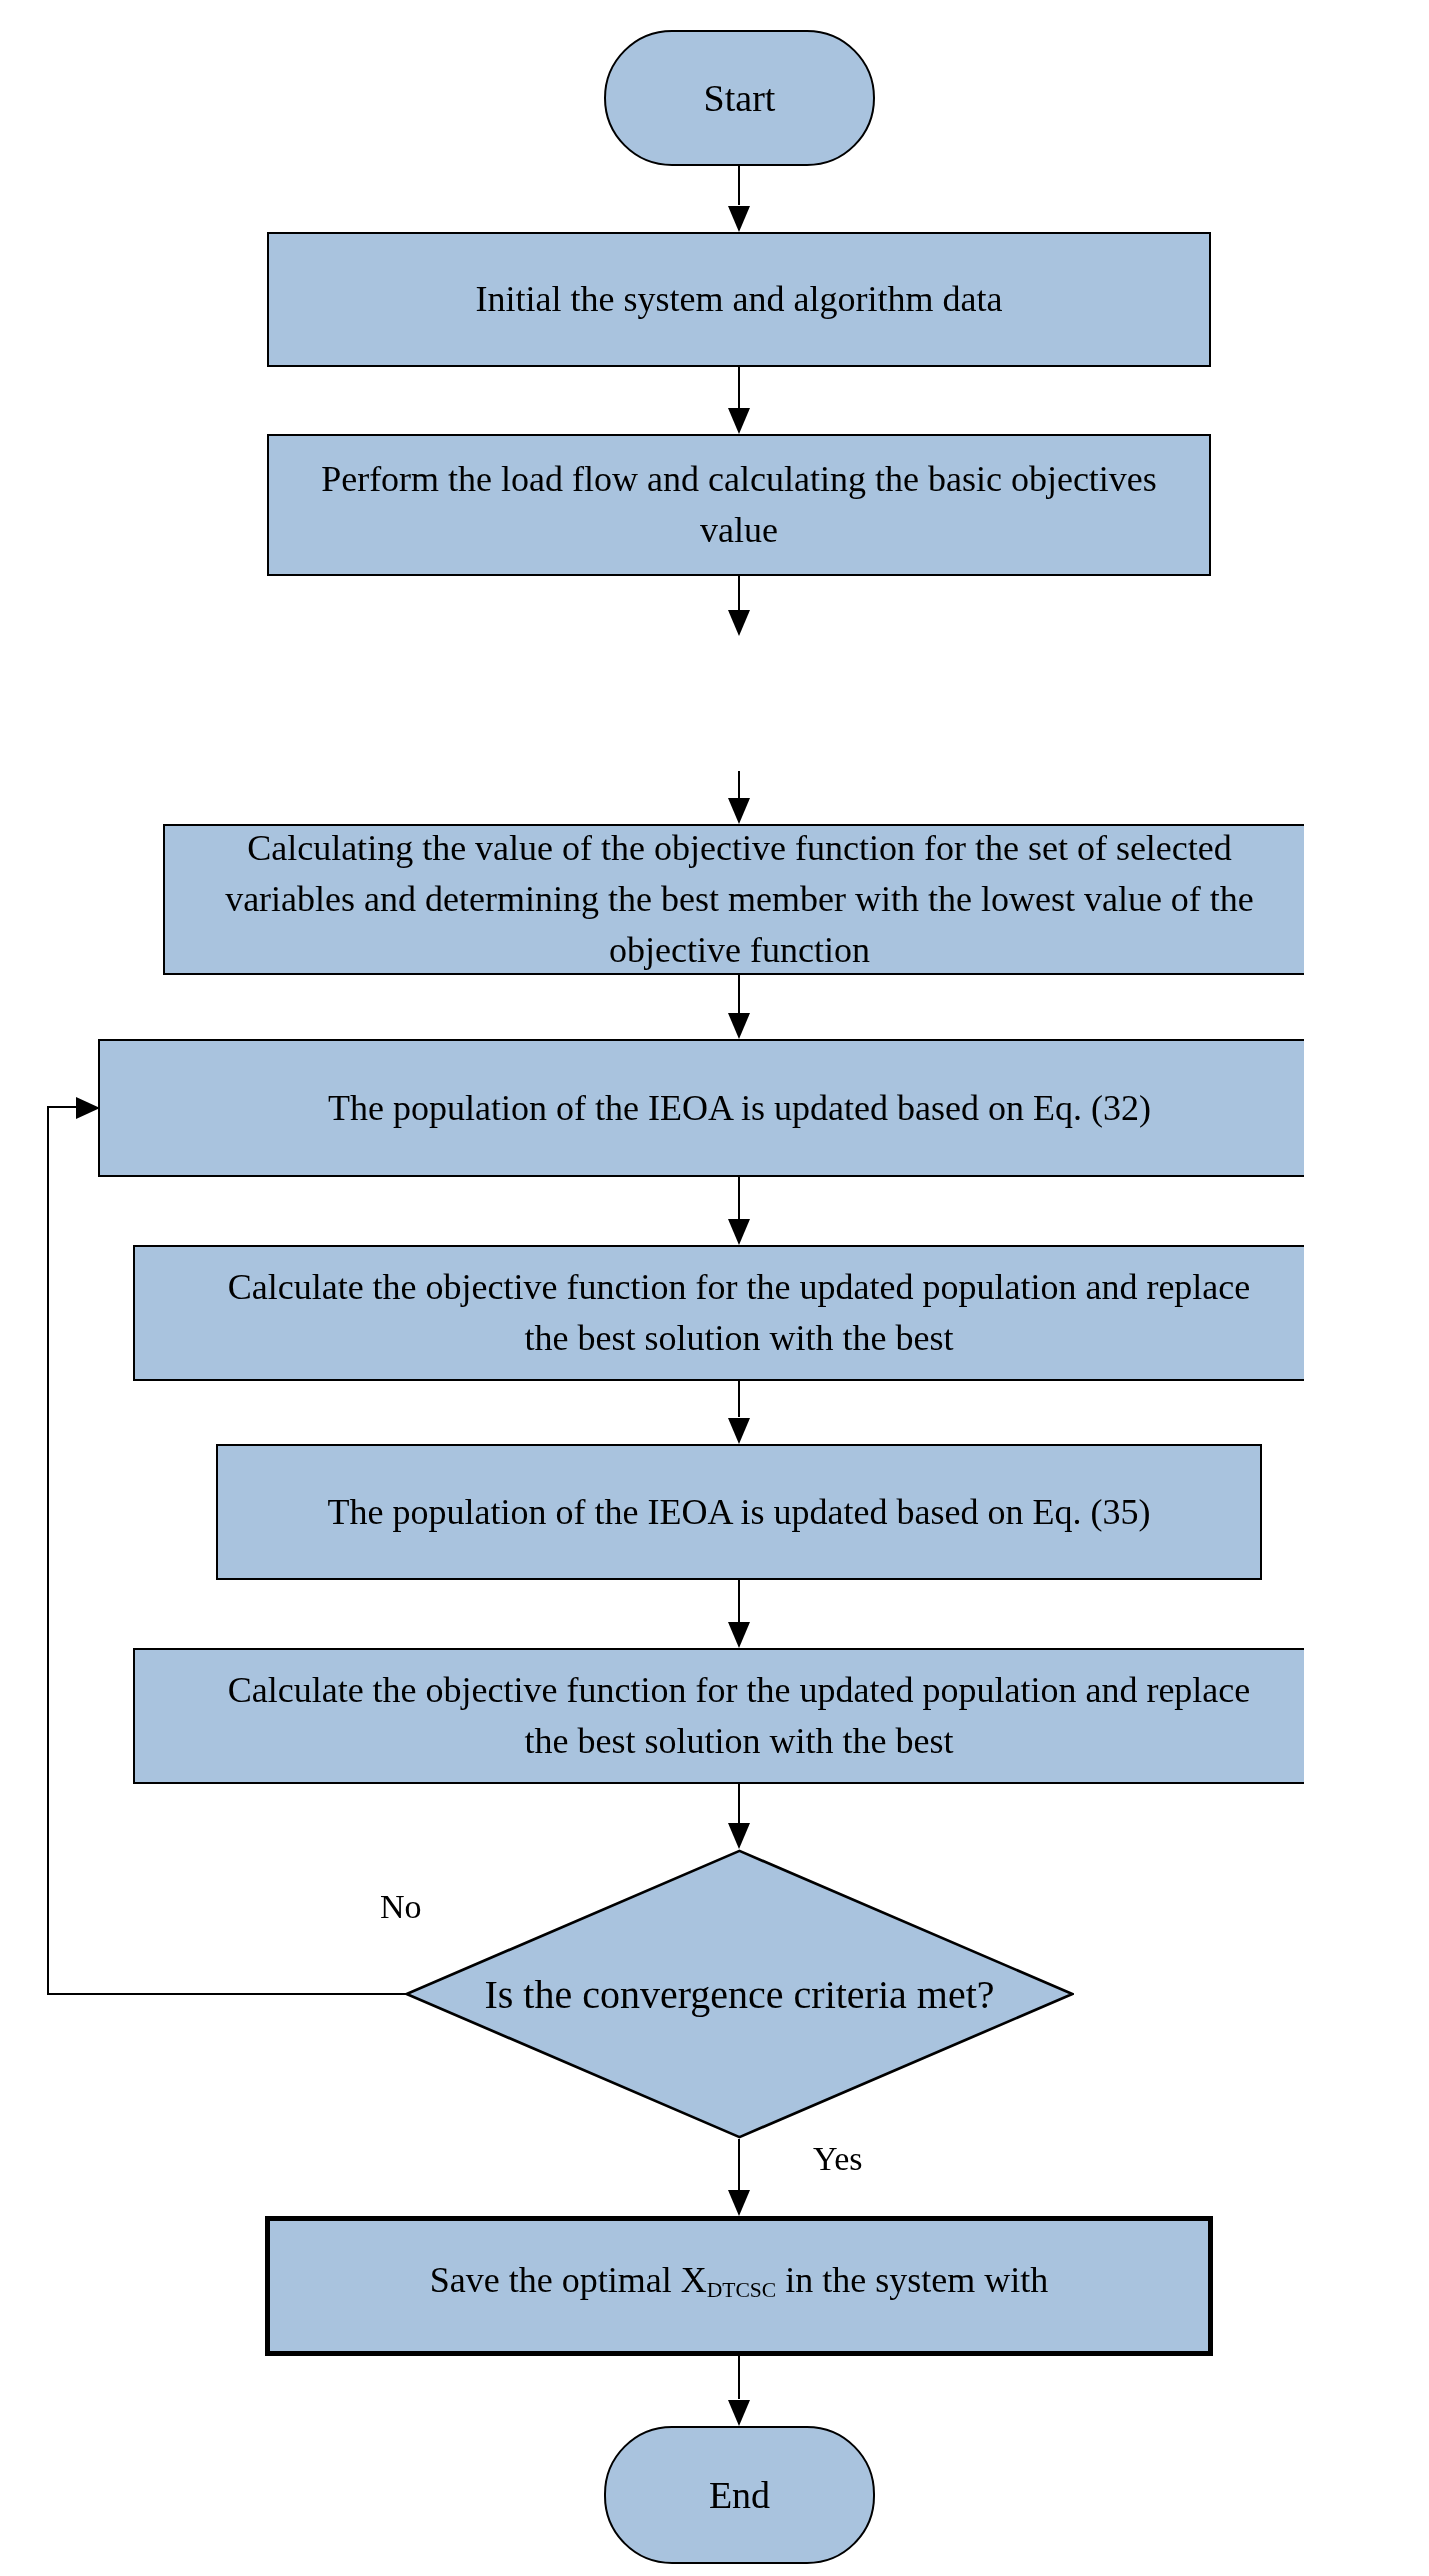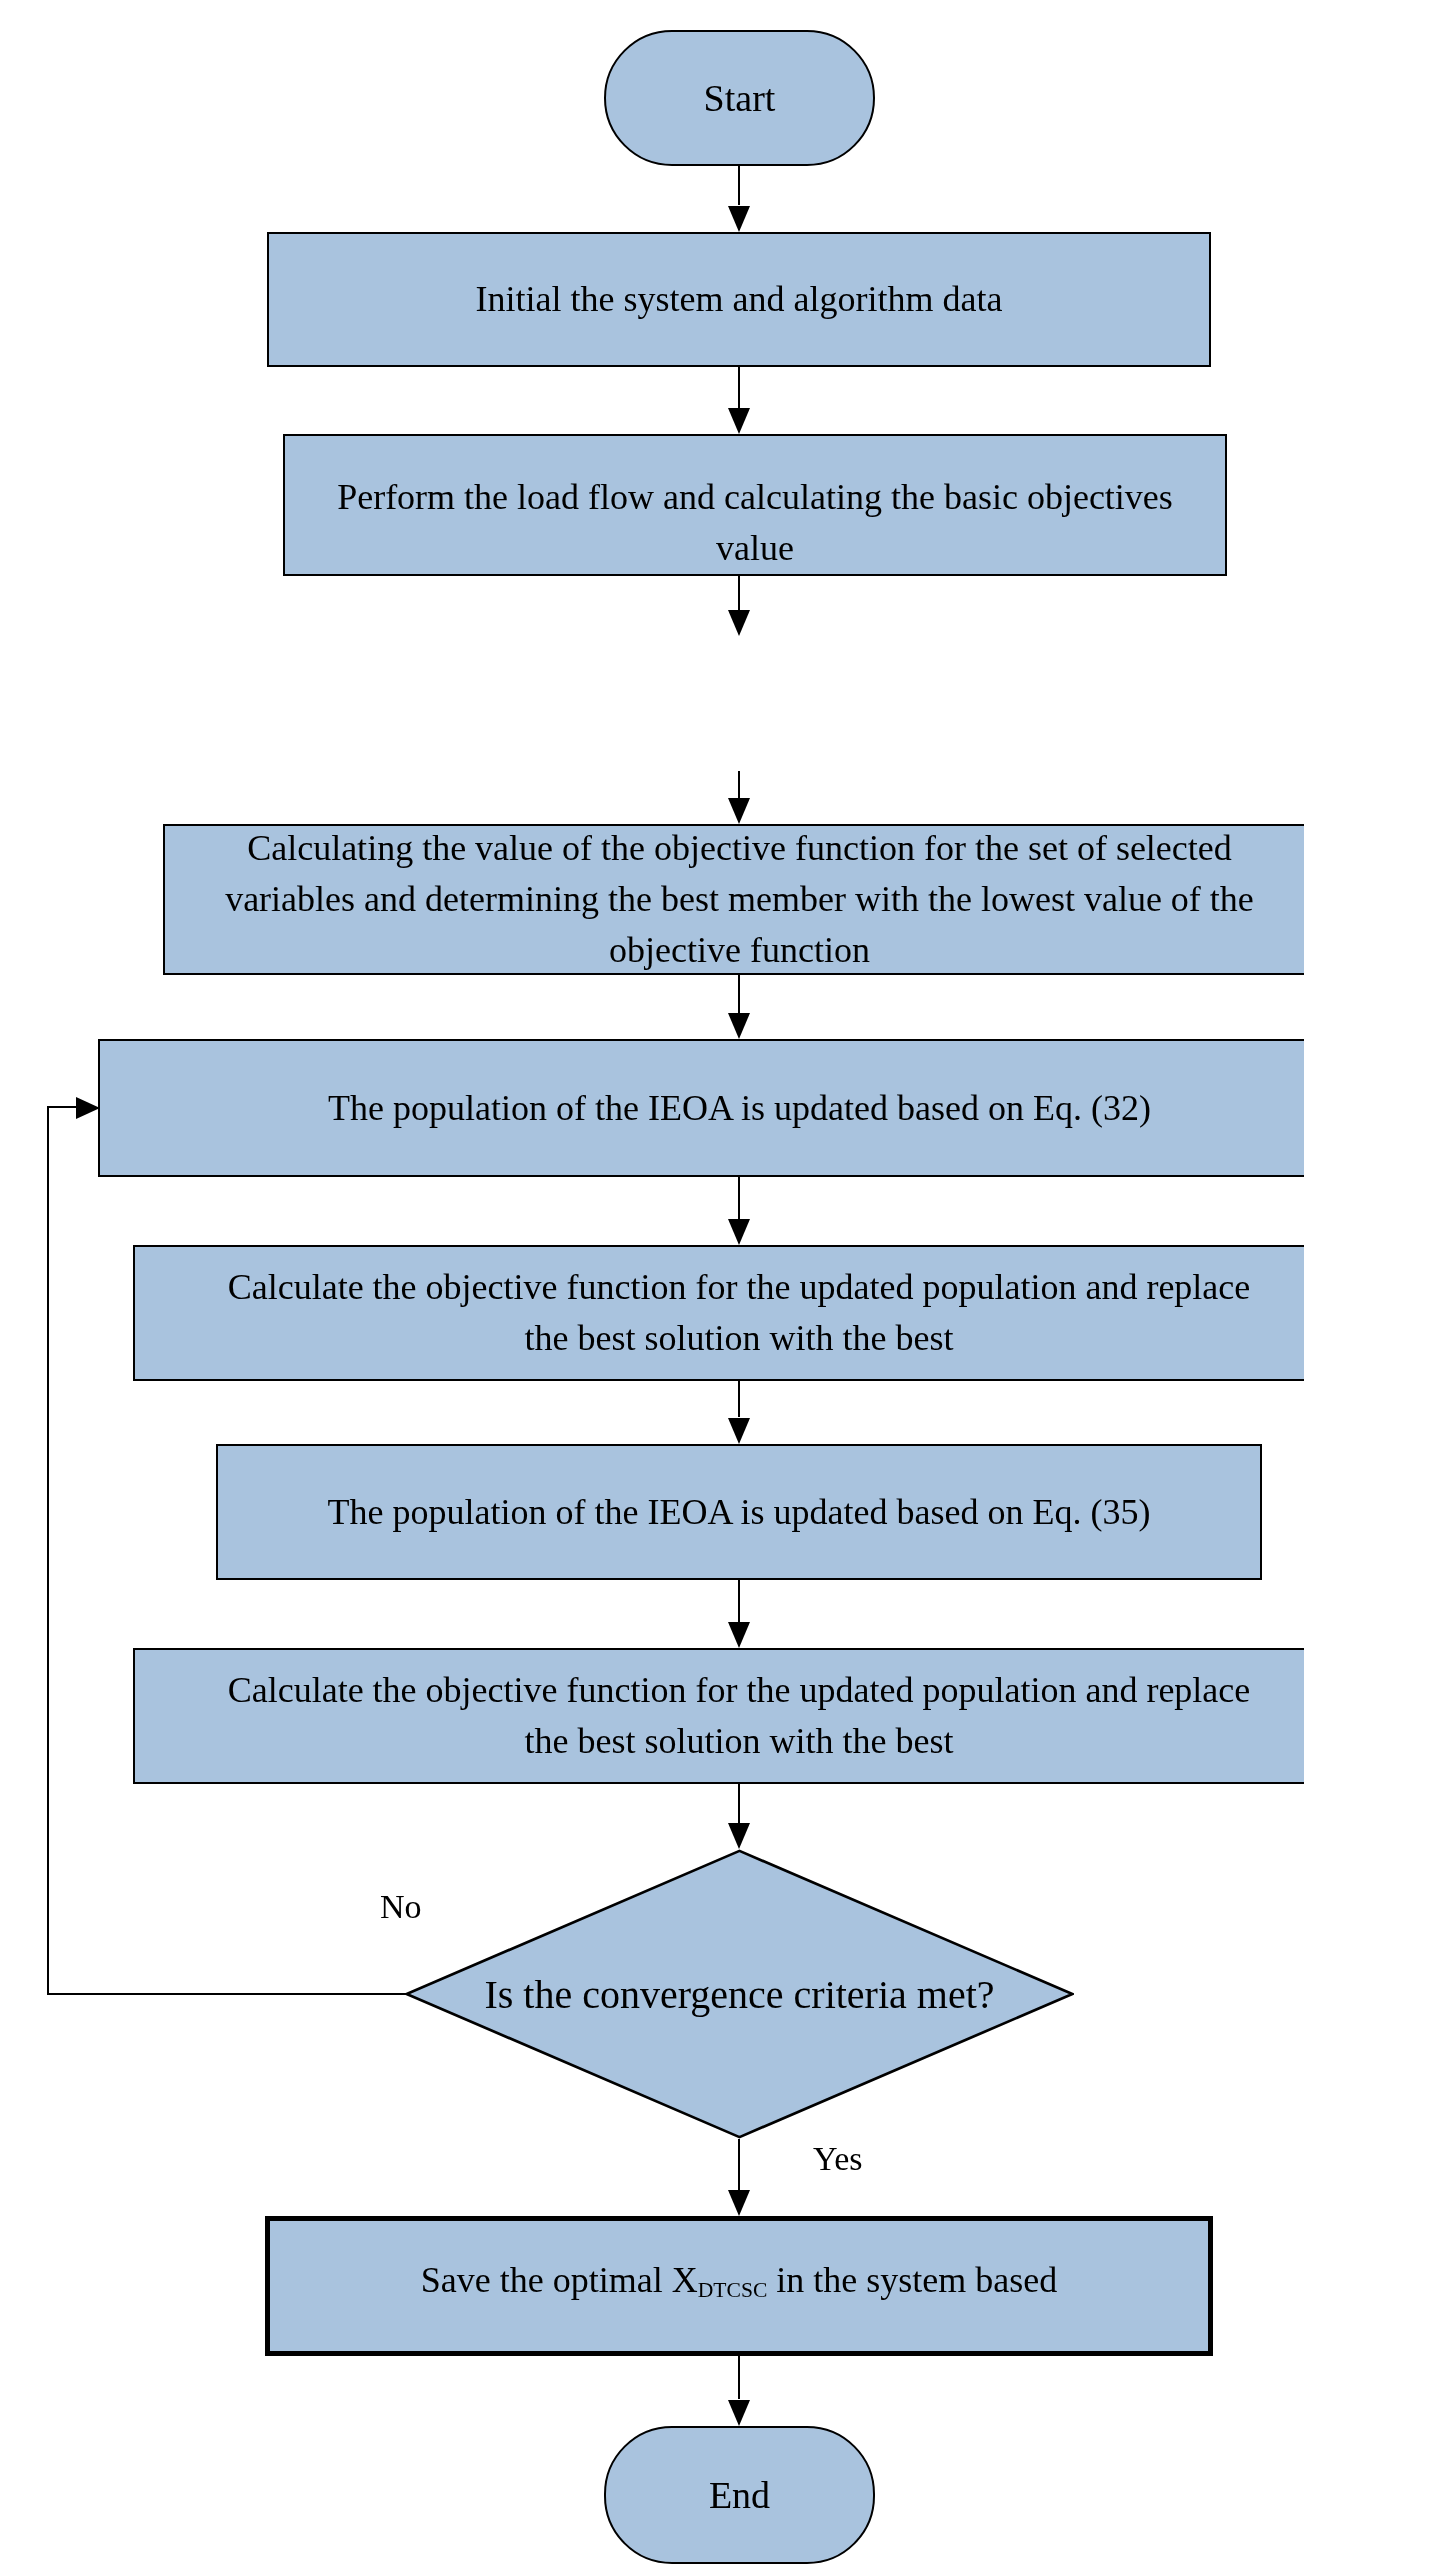--- a/index.html
+++ b/index.html
@@ -91,21 +91,21 @@
   <div class="stem" style="left:738px; top:165px; height:40px;"></div>
   <div class="head-down" style="left:728px; top:206px;"></div>
 
   <div class="node process" style="left:267px; top:232px; width:944px; height:135px;">
     <div class="line">Initial the system and algorithm data</div>
   </div>
 
   <div class="stem" style="left:738px; top:367px; height:42px;"></div>
   <div class="head-down" style="left:728px; top:408px;"></div>
 
-  <div class="node process" style="left:283px; top:434px; width:944px; height:142px;justify-content:flex-end;">
+  <div class="node process" style="left:267px; top:434px; width:944px; height:142px;">
     <div class="line">Perform the load flow and calculating the basic objectives</div>
     <div class="line">value</div>
   </div>
 
   <div class="stem" style="left:738px; top:576px; height:34px;"></div>
   <div class="head-down" style="left:728px; top:610px;"></div>
 
 
   <div class="stem" style="left:738px; top:771px; height:26.6px;"></div>
   <div class="head-down" style="left:728px; top:798px;"></div>
@@ -158,21 +158,21 @@
   <div class="hline" style="left:47px; top:1993px; width:361px;"></div>
   <div class="stem" style="left:47px; top:1106px; height:889px;"></div>
   <div class="hline" style="left:47px; top:1106px; width:31px;"></div>
   <div class="head-right" style="left:76px; top:1097px;"></div>
 
   <div class="edge-label" style="left:813px; top:2140px; width:119px;">Yes</div>
   <div class="stem" style="left:738px; top:2139px; height:52px;"></div>
   <div class="head-down" style="left:728px; top:2190px;"></div>
 
   <div class="node process bold-border" style="left:265px; top:2216px; width:948px; height:140px;">
-    <div class="line"><span>Save the optimal X</span><sub class="sub">DTCSC</sub><span> in the system based</span></div>
+    <div class="line"><span>Save the optimal X</span><sub class="sub">DTCSC</sub><span> in the system with</span></div>
   </div>
 
   <div class="stem" style="left:738px; top:2356px; height:43px;"></div>
   <div class="head-down" style="left:728px; top:2400px;"></div>
 
   <div class="node terminator" style="left:604px; top:2426px; width:271px; height:138px;">
     <span>End</span>
   </div>
 
 </div>

